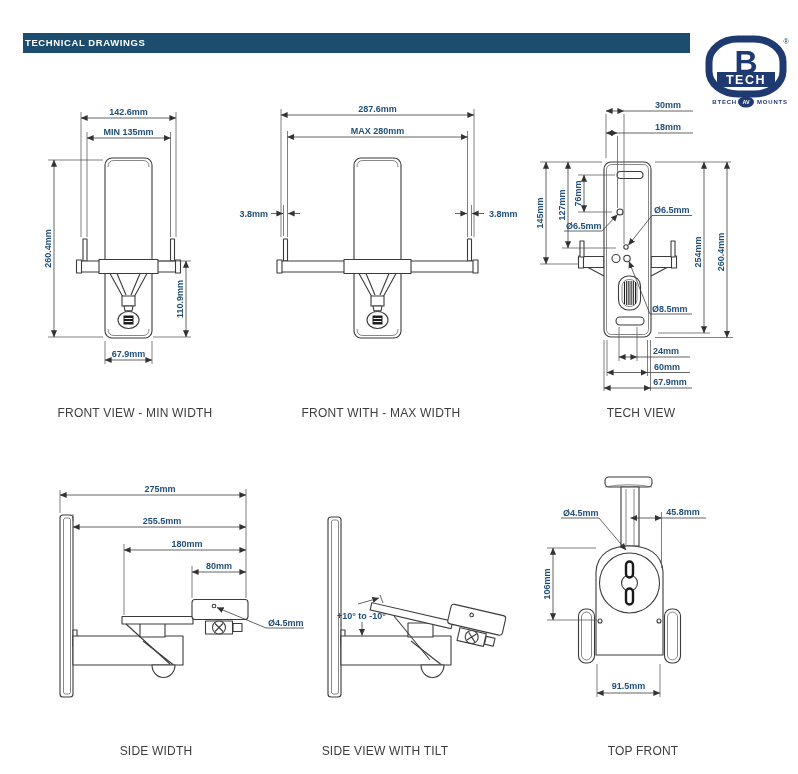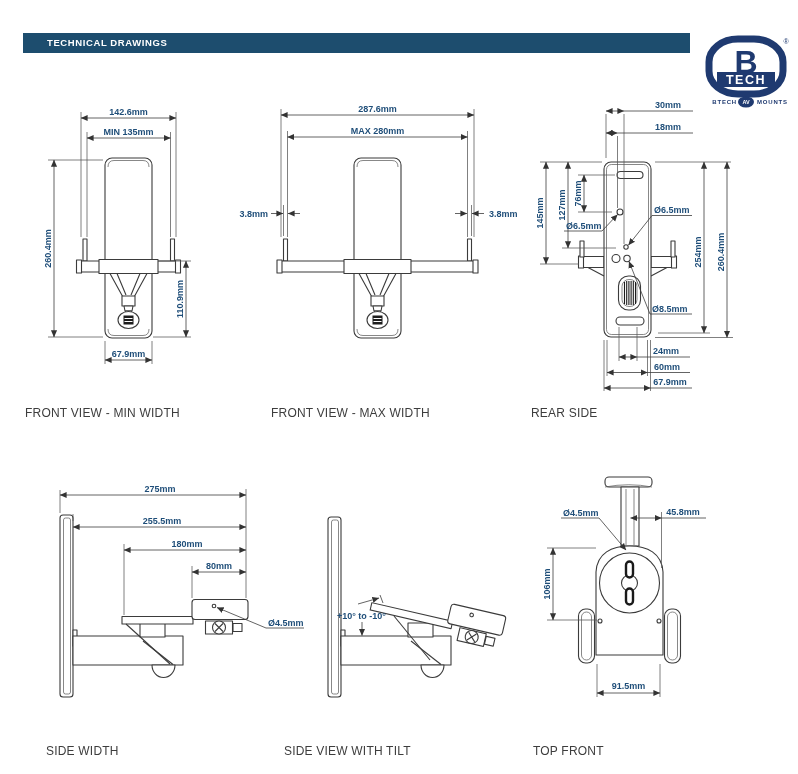--- a/index.html
+++ b/index.html
@@ -1,23 +1,23 @@
 <!DOCTYPE html>
 <html><head>
 <meta charset="utf-8">
 <style>
   html,body{margin:0;padding:0;background:#fff;}
   body{width:798px;height:774px;position:relative;overflow:hidden;
        font-family:"Liberation Sans",sans-serif;}
   .header-bar{position:absolute;left:23px;top:33px;width:667px;height:20px;
        background:#1d4d6e;color:#fff;font-size:9.5px;font-weight:bold;
-       letter-spacing:.6px;line-height:20px;padding-left:24px;box-sizing:border-box;}
+       letter-spacing:.6px;line-height:20px;padding-left:2px;box-sizing:border-box;}
   .logo{position:absolute;left:701px;top:35px;}
   .drawings{position:absolute;left:0;top:0;}
-  .view-label{position:absolute;width:220px;text-align:left;font-size:12px;
+  .view-label{position:absolute;width:220px;text-align:center;font-size:12px;
        color:#3d3d3d;letter-spacing:.2px;white-space:nowrap;}
   
   .ln{fill:none;stroke:#3b3b3b;stroke-width:1.1;stroke-linejoin:round;}
   .lnf{fill:#fff;stroke:#3b3b3b;stroke-width:1.1;stroke-linejoin:round;}
   .in{fill:none;stroke:#555;stroke-width:.7;}
   .thin{fill:none;stroke:#555;stroke-width:.75;}
   .dim{fill:none;stroke:#3c3c3c;stroke-width:.8;}
   .dk{fill:#1d1d1d;stroke:none;}
   .hatch{stroke:#1d1d1d;stroke-width:1.1;}
   .thick{fill:#fff;stroke:#1a1a1a;stroke-width:2.4;}
@@ -266,17 +266,17 @@
     <path class="thin" d="M547,548 H596 M547,620 H597"></path>
     <line class="dim" x1="553" y1="548" x2="553" y2="620" marker-start="url(#arr)" marker-end="url(#arr)"></line>
     <text class="dt" x="549.5" y="584" text-anchor="middle" transform="rotate(-90 549.5 584)">106mm</text>
     <path class="thin" d="M597,664 V697 M660,664 V697"></path>
     <line class="dim" x1="597" y1="693" x2="660" y2="693" marker-start="url(#arr)" marker-end="url(#arr)"></line>
     <text class="dt" x="628.5" y="689" text-anchor="middle">91.5mm</text>
   </g>
 </svg>
 
 <div class="view-label" style="left:25px;top:406px">FRONT VIEW - MIN WIDTH</div>
-<div class="view-label" style="left:271px;top:406px">FRONT VIEW - MAX WIDTH</div>
-<div class="view-label" style="left:531px;top:406px">REAR SIDE</div>
+<div class="view-label" style="left:271px;top:406px">FRONT WITH - MAX WIDTH</div>
+<div class="view-label" style="left:531px;top:406px">TECH VIEW</div>
 <div class="view-label" style="left:46px;top:744px">SIDE WIDTH</div>
-<div class="view-label" style="left:284px;top:744px">SIDE VIEW WITH TILT</div>
+<div class="view-label" style="left:275px;top:744px">SIDE VIEW WITH TILT</div>
 <div class="view-label" style="left:533px;top:744px">TOP FRONT</div>
 
 </body></html>

